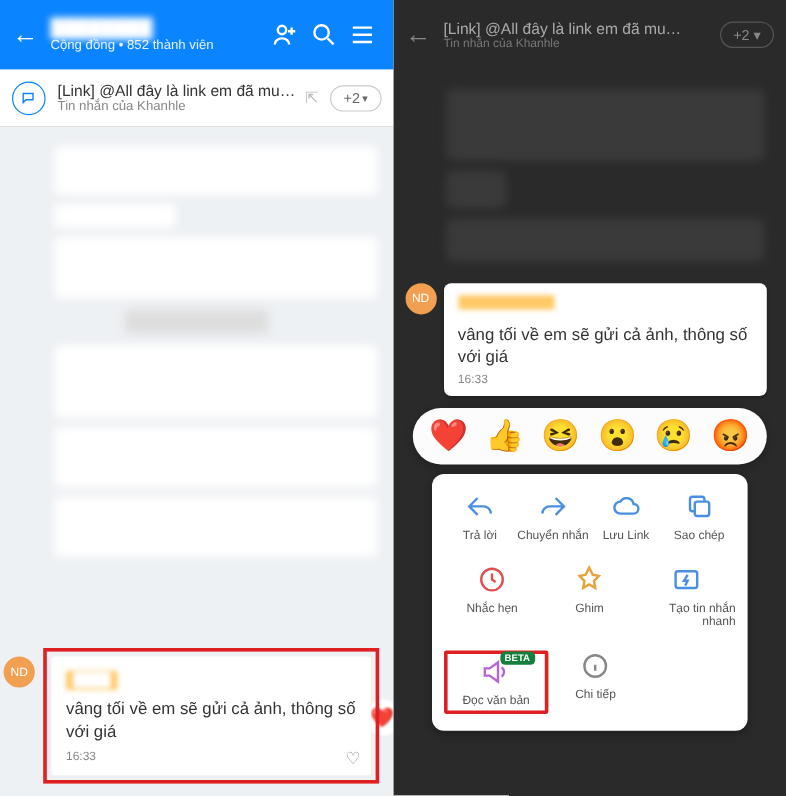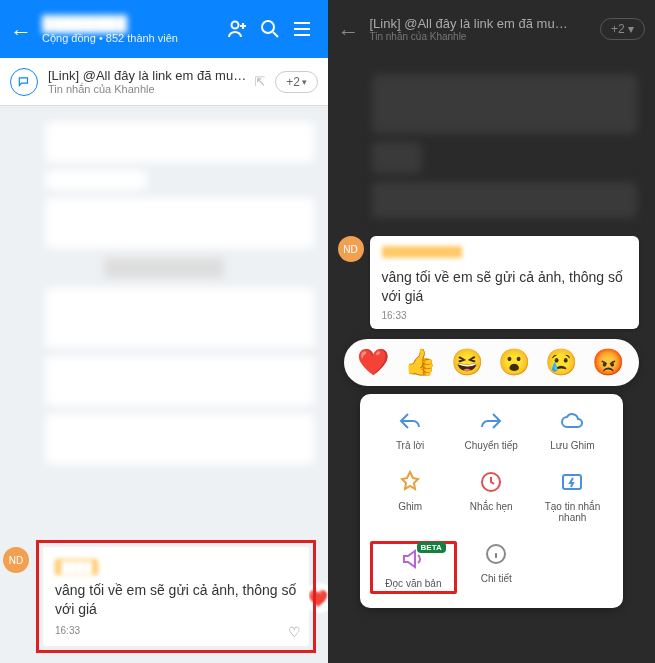--- a/index.html
+++ b/index.html
@@ -159,57 +159,66 @@
               </svg>
             </div>
           <span>Trả lời</span>
         </div>
         <div class="item">
           <div class="ico">
               <svg viewBox="0 0 24 24">
                 <path d="M14 5l7 7-7 7M21 12H9a6 6 0 00-6 6"></path>
               </svg>
             </div>
-          <span>Chuyển tiếp</span>
+          <span>Chuyển nhắn</span>
         </div>
         <div class="item">
           <div class="ico">
               <svg viewBox="0 0 24 24">
                 <path d="M7 18a5 5 0 010-10 6 6 0 0111 2 4 4 0 010 8H7z"></path>
               </svg>
             </div>
-          <span>Lưu Ghim</span>
+          <span>Lưu Link</span>
+        </div>
+        <div class="item">
+          <div class="ico">
+              <svg viewBox="0 0 24 24">
+                <rect x="8" y="8" width="12" height="12" rx="2"></rect>
+                <path d="M16 8V6a2 2 0 00-2-2H6a2 2 0 00-2 2v8a2 2 0 002 2h2"></path>
+              </svg>
+            </div>
+          <span>Sao chép</span>
         </div>
       </div>
       <div class="row">
-        <div class="item">
-          <div class="ico" style="color:#e8a23a">
-              <svg viewBox="0 0 24 24">
-                <path d="M12 2l3 6 5 1-4 4 1 6-5-3-5 3 1-6-4-4 5-1z" fill="none"></path>
-              </svg>
-            </div>
-          <span>Ghim</span>
-        </div>
         <div class="item">
           <div class="ico" style="color:#e05050">
               <svg viewBox="0 0 24 24">
                 <circle cx="12" cy="12" r="9"></circle>
                 <path d="M12 7v5l3 2"></path>
               </svg>
             </div>
           <span>Nhắc hẹn</span>
         </div>
         <div class="item">
+          <div class="ico" style="color:#e8a23a">
+              <svg viewBox="0 0 24 24">
+                <path d="M12 2l3 6 5 1-4 4 1 6-5-3-5 3 1-6-4-4 5-1z" fill="none"></path>
+              </svg>
+            </div>
+          <span>Ghim</span>
+        </div>
+        <div class="item">
           <div class="ico">
               <svg viewBox="0 0 24 24">
                 <rect x="3" y="5" width="18" height="14" rx="2"></rect>
                 <path d="M13 8l-3 5h3l-2 4"></path>
               </svg>
             </div>
-          <span style="text-align:center">Tạo tin nhắn nhanh</span>
+          <span style="text-align:right">Tạo tin nhắn nhanh</span>
         </div>
       </div>
       <div class="row">
         <div class="hl2" style="flex:1;display:flex">
           <div class="item" style="flex:1">
             <div class="badge">BETA</div>
             <div class="ico" style="color:#b565d8">
                 <svg viewBox="0 0 24 24">
                   <path d="M3 9v6h4l7 5V4L7 9H3zM17 8a5 5 0 010 8"></path>
                 </svg>
@@ -217,19 +226,19 @@
             <span>Đọc văn bản</span>
           </div>
         </div>
         <div class="item gray">
           <div class="ico">
               <svg viewBox="0 0 24 24">
                 <circle cx="12" cy="12" r="9"></circle>
                 <path d="M12 8v.01M12 11v5"></path>
               </svg>
             </div>
-          <span>Chi tiết</span>
+          <span>Chi tiếp</span>
         </div>
         <div class="item" style="visibility:hidden"></div>
       </div>
     </div>
   </div>
 </div>
 
 </body></html>

